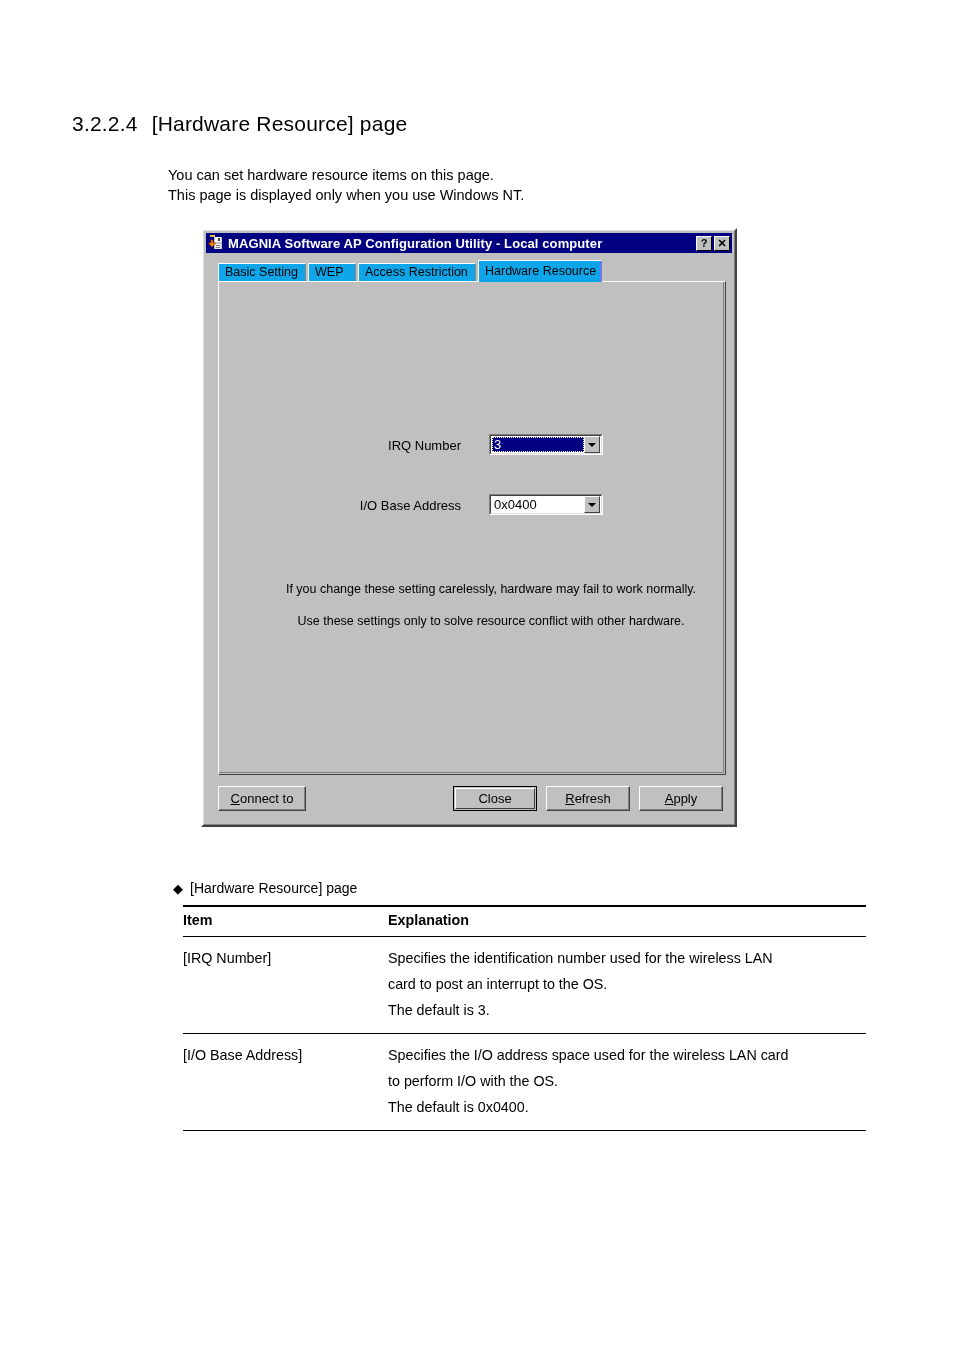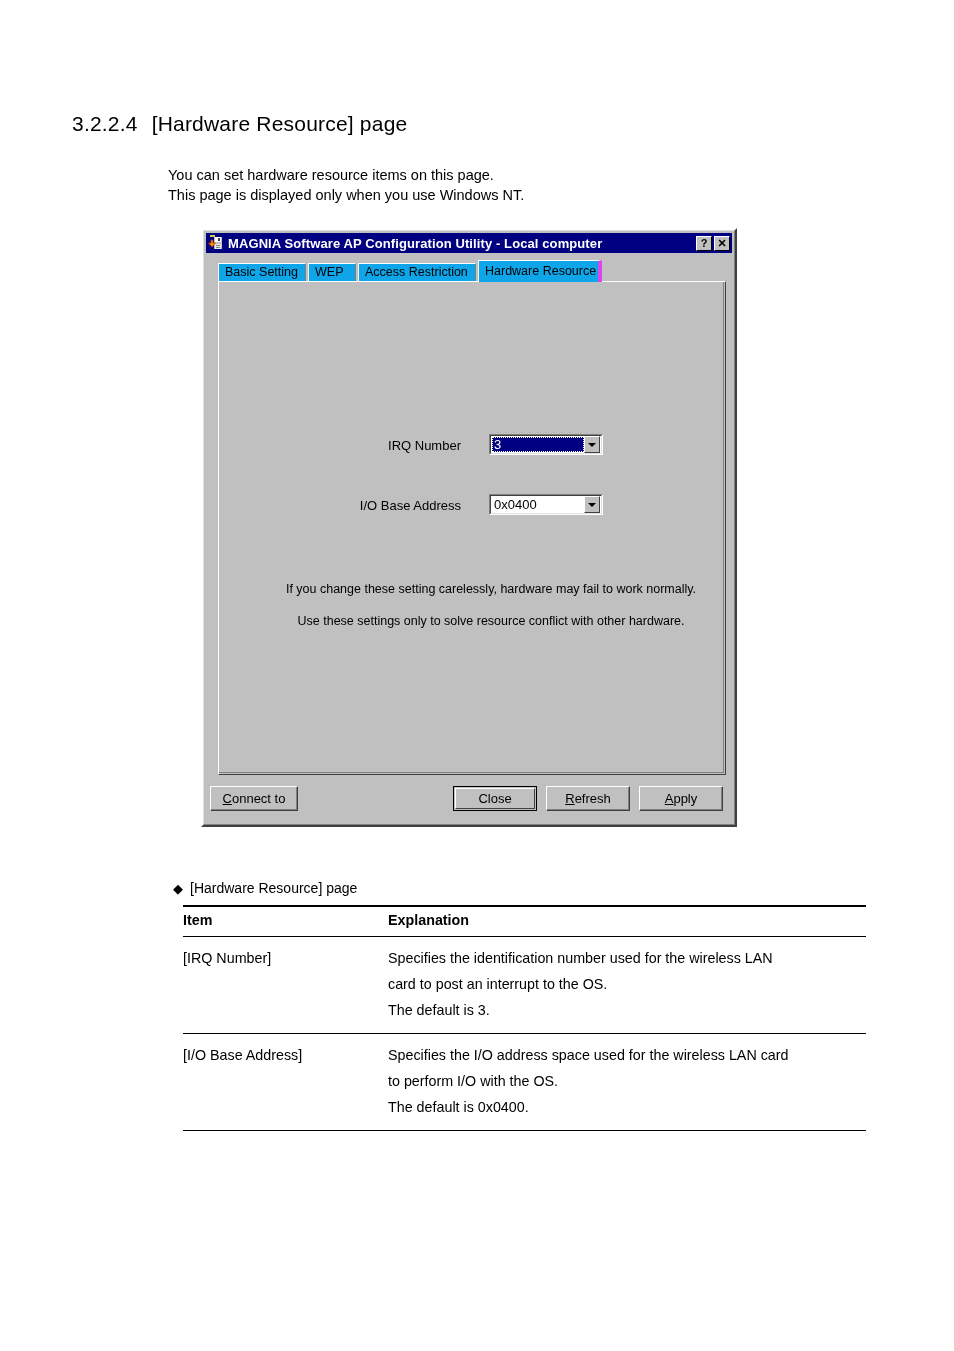--- a/index.html
+++ b/index.html
@@ -123,21 +123,21 @@
     font-size: 12.5px;
     line-height: 17px;
     padding: 0 6px;
     white-space: nowrap;
     color: #000;
   }
   .tab.active {
     height: 22px;
     line-height: 20px;
     z-index: 4;
-    border-right: 4px solid #d946ef;
+    border-right: 1px solid #d946ef;
   }
 
   .tabpanel {
     position: absolute;
     left: 14px;
     top: 50px;
     width: 508px;
     height: 494px;
     background: #c0c0c0;
     border-top: 1px solid #ffffff;
@@ -387,21 +387,21 @@
       </div>
     </div>
 
     <div class="notes">
       <p>If you change these setting carelessly, hardware may fail to work normally.</p>
       <p>Use these settings only to solve resource conflict with other hardware.</p>
     </div>
 
   </div>
 
-  <div class="dlg-btn" style="left:6px; top:555px; width:88px;">
+  <div class="dlg-btn" style="left:14px; top:555px; width:88px;">
     <span class="inner"></span>
     <span class="lbl"><u>C</u><span>onnect to</span></span>
   </div>
 
   <div class="dlg-btn default" style="left:249px; top:555px; width:84px;">
     <span class="face"></span>
     <span class="lbl">Close</span>
   </div>
 
   <div class="dlg-btn" style="left:342px; top:555px; width:84px;">

